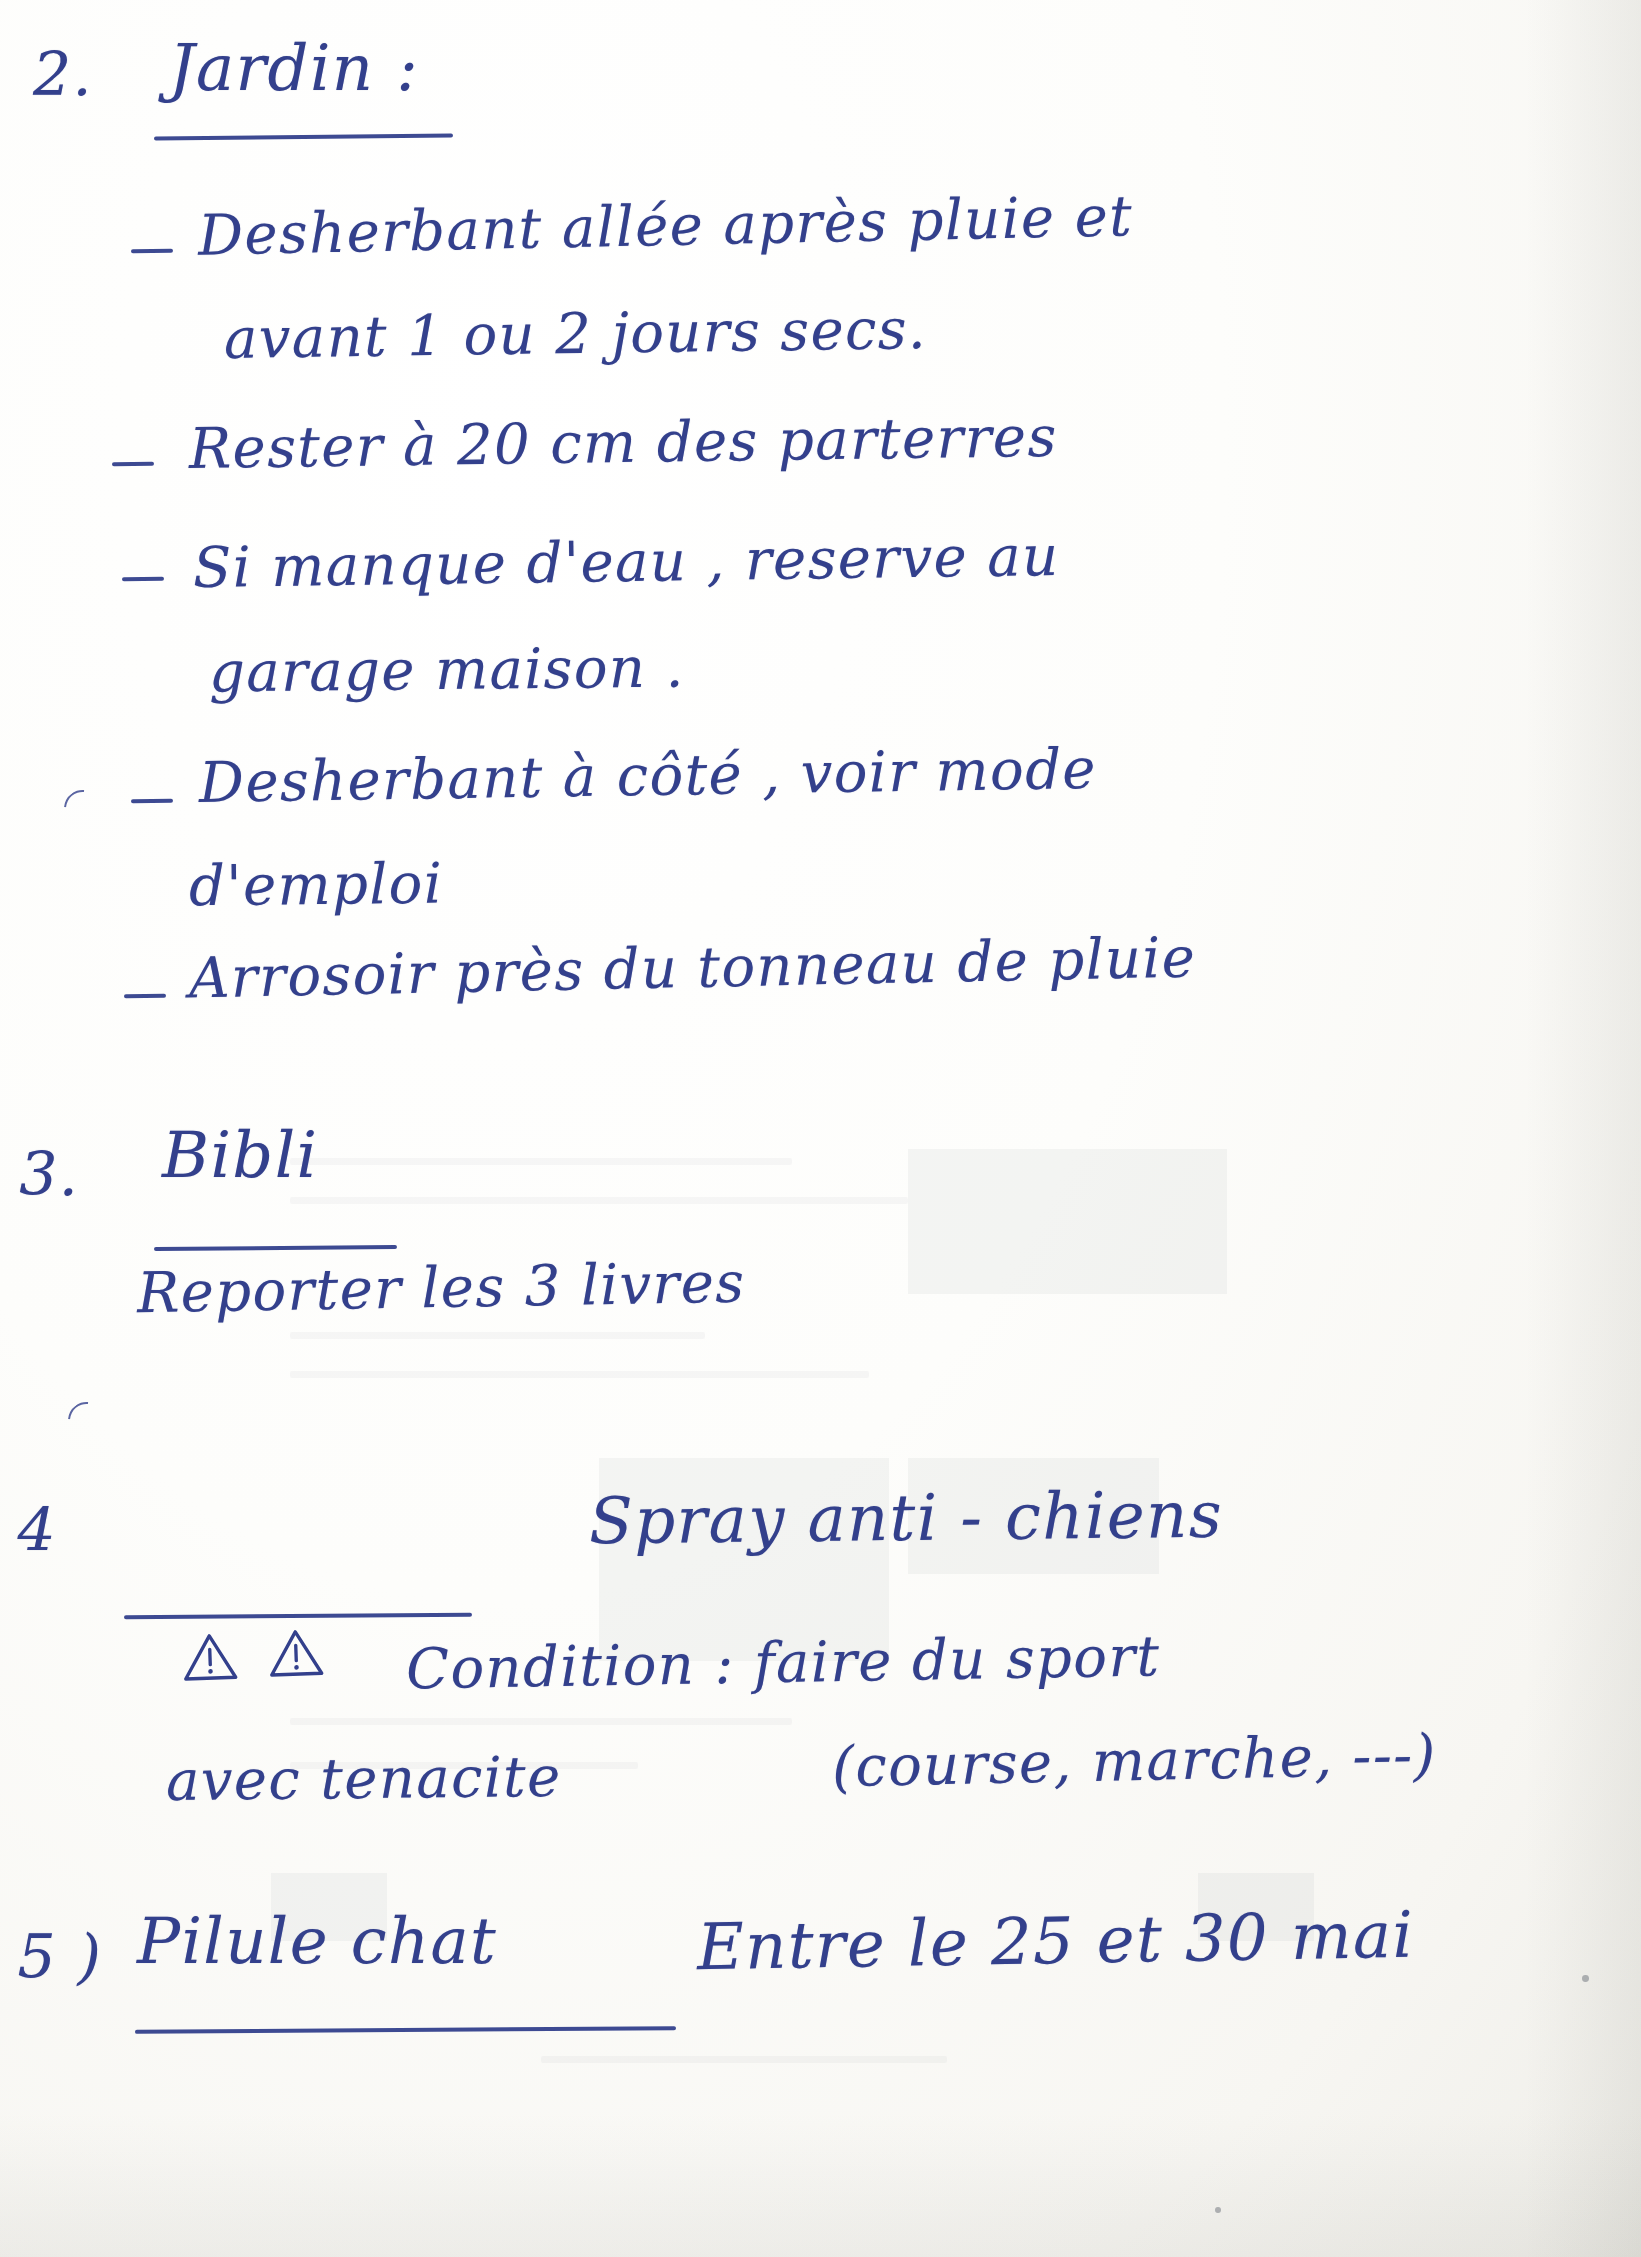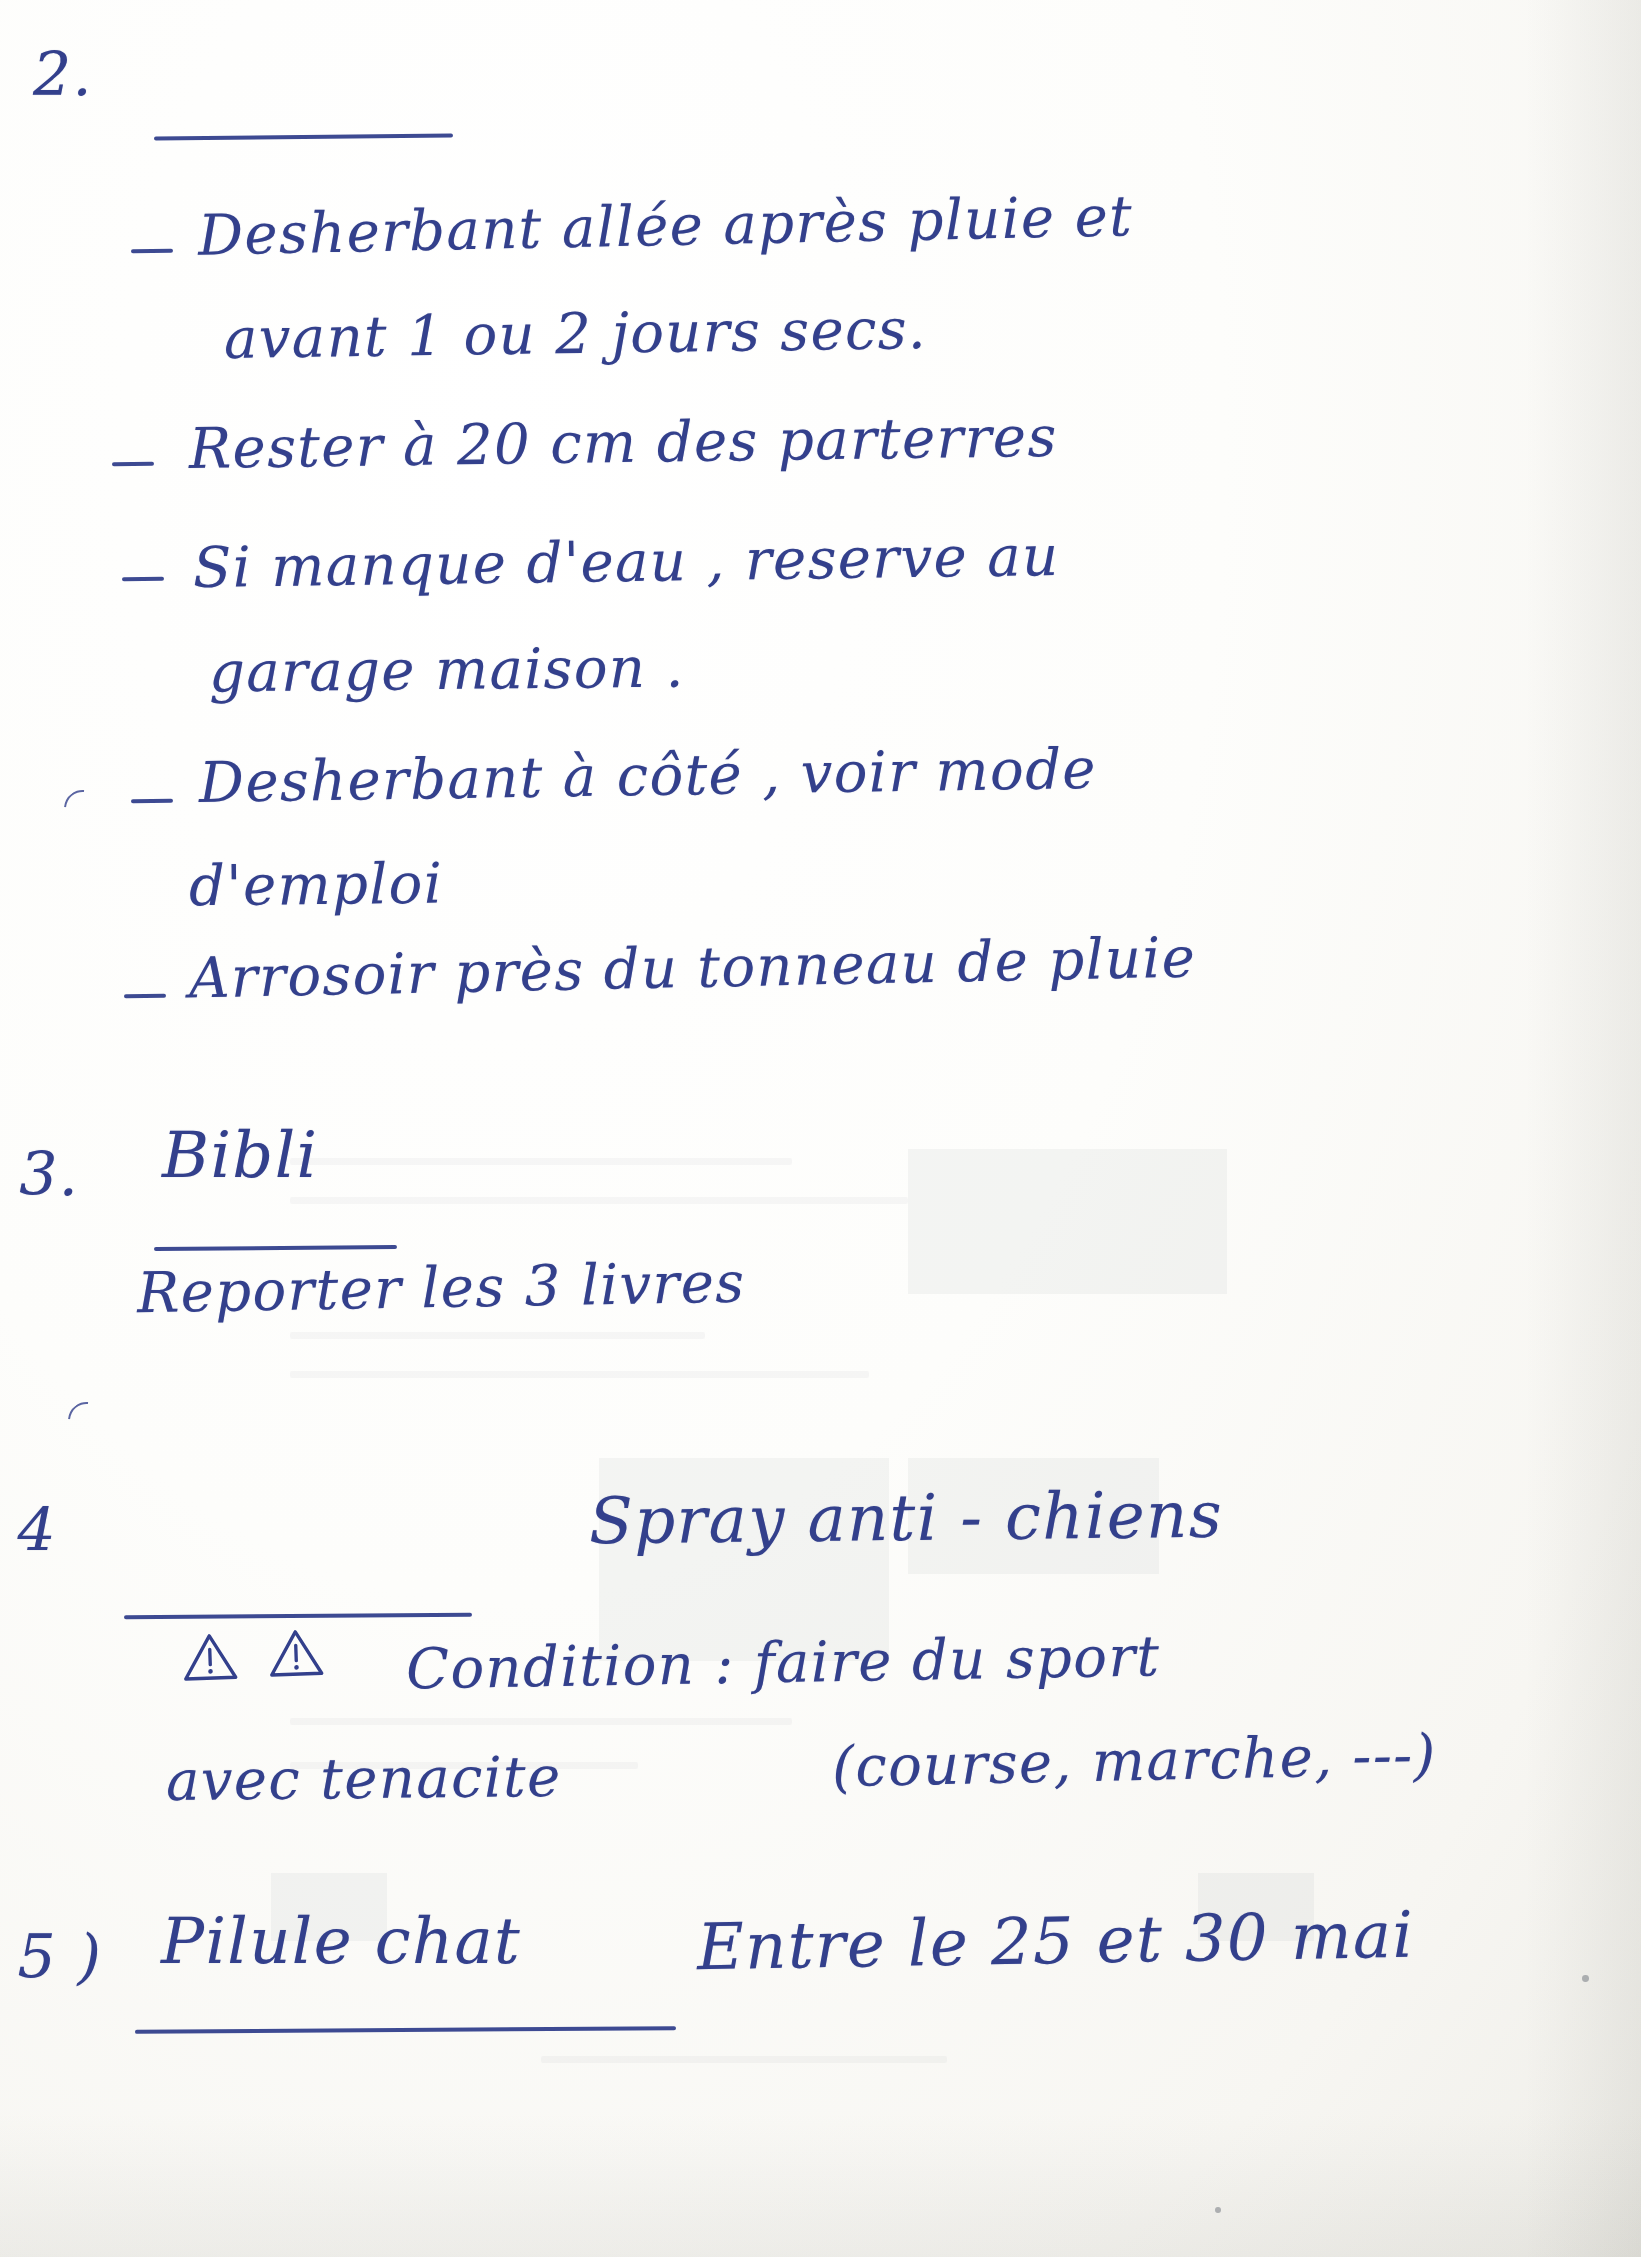--- a/index.html
+++ b/index.html
@@ -133,20 +133,21 @@
   <div class="st-line" style="left:58px; top:579px; width:502px;"></div>
   <div class="st-line" style="left:58px; top:623px; width:348px;"></div>
   <div class="st-block" style="left:39px; top:734px; width:116px; height:68px;"></div>
   <div class="st-block" style="left:966px; top:734px; width:116px; height:68px;"></div>
   <div class="st-line" style="left:309px; top:917px; width:406px;"></div>
 </div>
 
 <div class="note">
 
   <div class="hw num" style="left:33px; top:39px;">2.</div>
+  <div class="hw head" style="left:169px; top:31px;">Jardin :</div>
   <div class="underline" style="left:154px; top:135px; width:299px; transform: rotate(-0.6deg);"></div>
 
   <div class="dash" style="left:131px; top:249px; width:42px; transform: rotate(-1deg);"></div>
   <div class="hw body-l" style="left:198px; top:193px; transform: rotate(-1.2deg);">Desherbant allée après pluie et</div>
   <div class="hw body-l" style="left:224px; top:301px; transform: rotate(-0.8deg);">avant 1 ou 2 jours secs.</div>
 
   <div class="dash" style="left:112px; top:462px; width:42px; transform: rotate(-1deg);"></div>
   <div class="hw body-l" style="left:189px; top:410px; transform: rotate(-0.8deg);">Rester à 20 cm des parterres</div>
 
   <div class="dash" style="left:122px; top:577px; width:42px; transform: rotate(-1deg);"></div>
@@ -182,21 +183,21 @@
       <line x1="29" y1="18" x2="29" y2="34" stroke="#33408c" stroke-width="3.5" stroke-linecap="round"></line>
       <circle cx="29" cy="41" r="2.4" fill="#33408c"></circle>
     </svg>
   </div>
 
   <div class="hw body-l" style="left:406px; top:1630px; transform: rotate(-1deg);">Condition : faire du sport</div>
   <div class="hw body-l" style="left:166px; top:1746px; transform: rotate(-0.6deg);">avec tenacite</div>
   <div class="hw body-l" style="left:832px; top:1728px; transform: rotate(-1.2deg);">(course, marche, ---)</div>
 
   <div class="hw num" style="left:17.4px; top:1921px;">5 )</div>
-  <div class="hw head" style="left:161px; top:1904px;">Pilule chat</div>
+  <div class="hw head" style="left:137px; top:1904px;">Pilule chat</div>
   <div class="underline" style="left:135px; top:2028px; width:541px; transform: rotate(-0.4deg);"></div>
   <div class="hw head" style="left:697px; top:1904px; transform: rotate(-1deg);">Entre le 25 et 30 mai</div>
 
   <div class="stray" style="left:64px; top:790px; width:33px; height:33px; transform: rotate(-40deg);"></div>
   <div class="stray" style="left:68px; top:1402px; width:33px; height:33px; transform: rotate(-40deg);"></div>
   <div class="speck" style="left:1582px; top:1975px; width:6.8px; height:6.8px;"></div>
   <div class="speck" style="left:1215px; top:2207px; width:5.8px; height:5.8px;"></div>
 </div>
 
 <div class="edge-right"></div>

